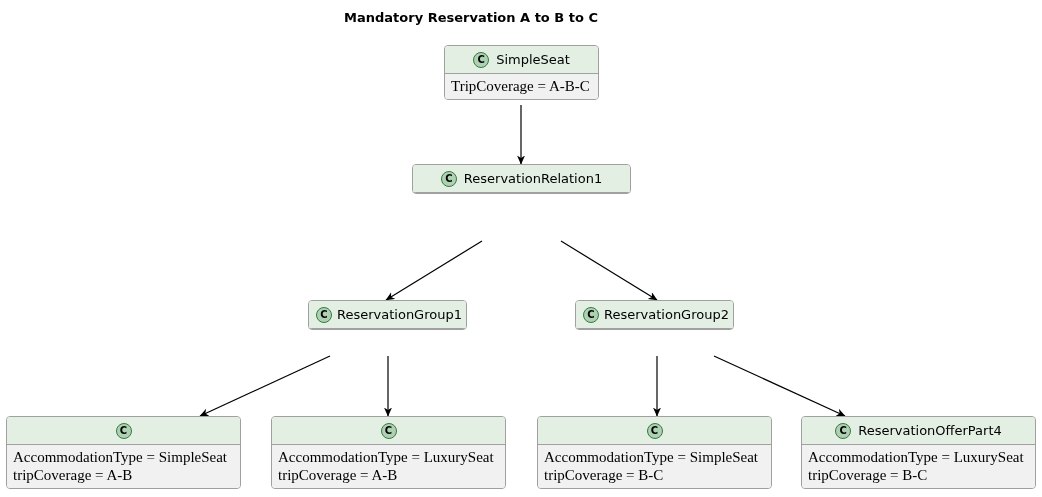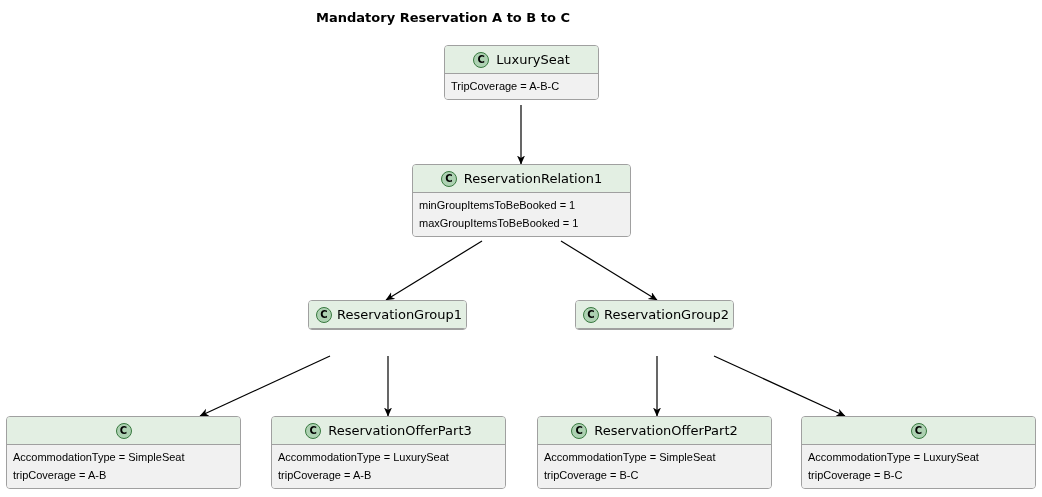--- a/index.html
+++ b/index.html
@@ -23,20 +23,21 @@
     position: absolute;
     top: 10px;
     left: 0;
     width: 886px;
     text-align: center;
     font-size: 13px;
     font-weight: bold;
     color: #000000;
     font-family: "DejaVu Sans", sans-serif;
     letter-spacing: 0px;
+    padding-left: 28px;
   }
   
   .cls {
     position: absolute;
     box-sizing: border-box;
     border: 1px solid #A0A0A0;
     border-radius: 4px;
     background: #F1F1F1;
     overflow: hidden;
   }
@@ -72,25 +73,25 @@
     font-weight: bold;
     color: #000000;
     line-height: 1;
     font-family: "DejaVu Sans", sans-serif;
   }
   .cls-body {
     padding: 3px 6px 4px 6px;
     background: #F1F1F1;
   }
   .attr {
-    font-size: 11px;
+    font-size: 15px;
     color: #000000;
     line-height: 18px;
     white-space: nowrap;
-    font-family: Liberation Sans, sans-serif;
+    font-family: Liberation Serif, serif;
   }
   
   #edges {
     position: absolute;
     top: 0; left: 0;
     width: 1042px;
     height: 497px;
     pointer-events: none;
   }
 </style>
@@ -119,35 +120,31 @@
     <line x1="388" y1="356" x2="388" y2="416" stroke="#000000" stroke-width="1.2" marker-end="url(#arrowhead)"></line>
 
     <line x1="657" y1="356" x2="657" y2="416" stroke="#000000" stroke-width="1.2" marker-end="url(#arrowhead)"></line>
 
     <line x1="714" y1="356" x2="845" y2="416" stroke="#000000" stroke-width="1.2" marker-end="url(#arrowhead)"></line>
   </svg>
 
   <div class="cls" style="left:444px; top:45px; width:155px;">
     <div class="cls-header">
       <span class="cls-icon">C</span>
-      <span class="cls-title">LuxurySeat</span>
+      <span class="cls-title">SimpleSeat</span>
     </div>
     <div class="cls-body">
       <div class="attr">TripCoverage = A-B-C</div>
     </div>
   </div>
 
   <div class="cls" style="left:412px; top:164px; width:219px;">
     <div class="cls-header">
       <span class="cls-icon">C</span>
       <span class="cls-title">ReservationRelation1</span>
-    </div>
-    <div class="cls-body">
-      <div class="attr">minGroupItemsToBeBooked = 1</div>
-      <div class="attr">maxGroupItemsToBeBooked = 1</div>
     </div>
   </div>
 
   <div class="cls" style="left:308px; top:300px; width:159px;">
     <div class="cls-header" style="justify-content:flex-start; gap:5px; padding-left:7px;">
       <span class="cls-icon">C</span>
       <span class="cls-title">ReservationGroup1</span>
     </div>
   </div>
 
@@ -164,42 +161,41 @@
     </div>
     <div class="cls-body">
       <div class="attr">AccommodationType = SimpleSeat</div>
       <div class="attr">tripCoverage = A-B</div>
     </div>
   </div>
 
   <div class="cls" style="left:271px; top:416px; width:235px;">
     <div class="cls-header">
       <span class="cls-icon">C</span>
-      <span class="cls-title">ReservationOfferPart3</span>
     </div>
     <div class="cls-body">
       <div class="attr">AccommodationType = LuxurySeat</div>
       <div class="attr">tripCoverage = A-B</div>
     </div>
   </div>
 
   <div class="cls" style="left:537px; top:416px; width:235px;">
     <div class="cls-header">
       <span class="cls-icon">C</span>
-      <span class="cls-title">ReservationOfferPart2</span>
     </div>
     <div class="cls-body">
       <div class="attr">AccommodationType = SimpleSeat</div>
       <div class="attr">tripCoverage = B-C</div>
     </div>
   </div>
 
   <div class="cls" style="left:801px; top:416px; width:235px;">
     <div class="cls-header">
       <span class="cls-icon">C</span>
+      <span class="cls-title">ReservationOfferPart4</span>
     </div>
     <div class="cls-body">
       <div class="attr">AccommodationType = LuxurySeat</div>
       <div class="attr">tripCoverage = B-C</div>
     </div>
   </div>
 
 </div>
 
 </body></html>

